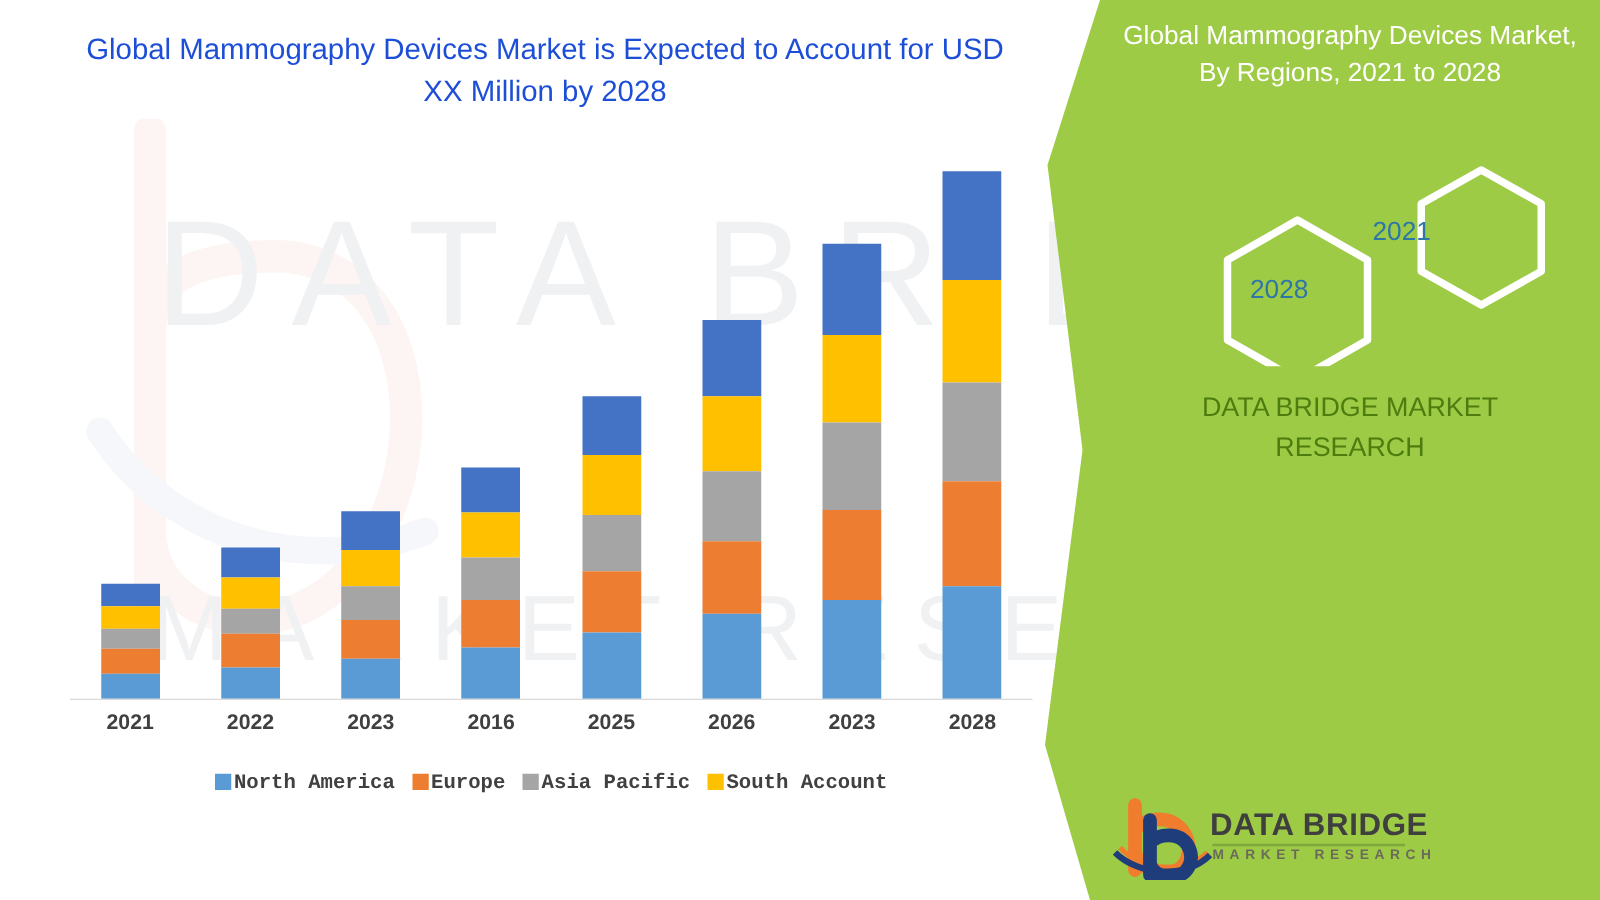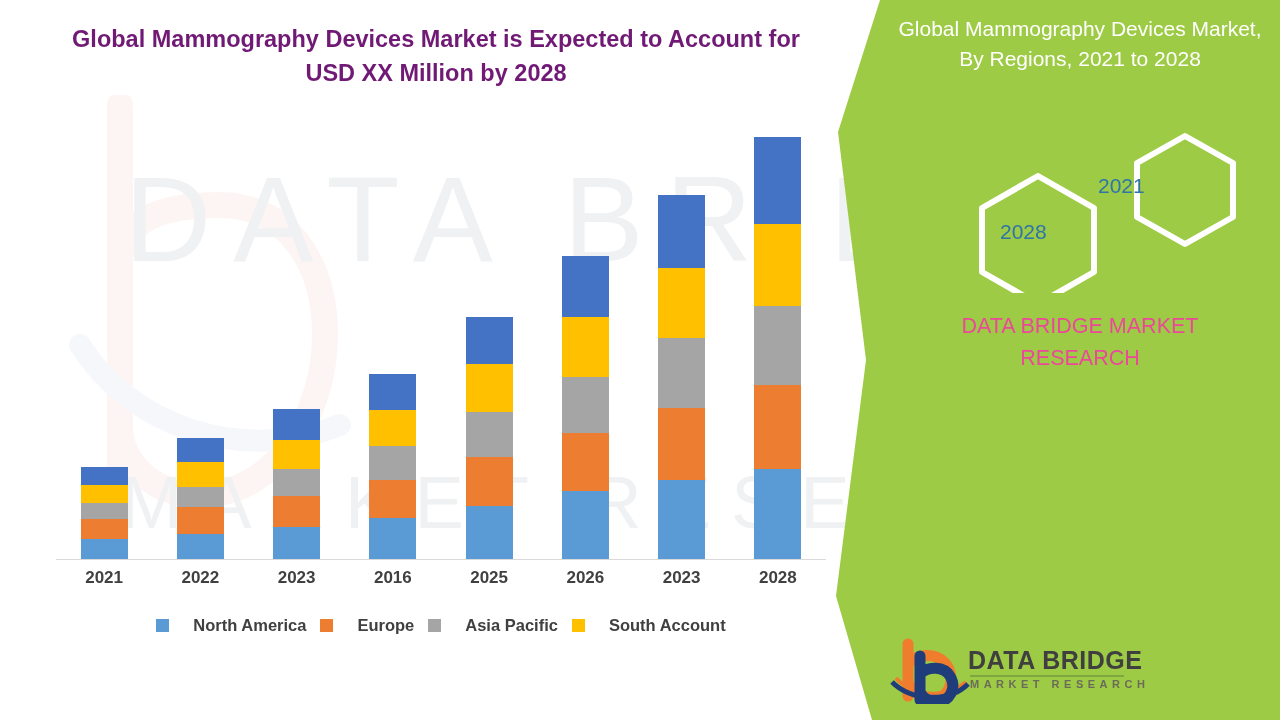--- a/index.html
+++ b/index.html
@@ -43,24 +43,24 @@
     width:300px; height:430px;
     opacity:.55;
   }
 
   
   .chart-title {
     position:absolute;
     left:66px; top:22px;
     width:740px;
     text-align:center;
-    color:#701a75;
+    color:#1d4ed8;
     font-size:23.5px;
     line-height:34px;
-    font-weight:700;
+    font-weight:400;
   }
 
   .plot {
     position:absolute;
     left:56px; top:120px;
     width:770px; height:440px;
   }
   .axis-line {
     position:absolute;
     left:0; bottom:0;
@@ -110,21 +110,22 @@
     left:56px; top:616px;
     width:770px;
     display:flex;
     justify-content:center;
     align-items:center;
     gap:14px;
   }
   .legend-item {
     display:flex;
     align-items:center;
-    gap:24px;
+    gap:2px;
+    font-family:Liberation Mono, monospace;
   }
   .legend-swatch {
     width:13px; height:13px;
     flex:none;
   }
   .legend-label {
     color:#404040;
     font-size:16.5px;
     font-weight:bold;
     white-space:nowrap;
@@ -166,21 +167,21 @@
     white-space:nowrap;
   }
   .hex-label-2021 { left:128px; top:46px; }
   .hex-label-2028 { left:30px; top:92px; }
 
   .brand-text {
     position:absolute;
     left:20px; top:310px;
     width:360px;
     text-align:center;
-    color:#ec4899;
+    color:#4d7c0f;
     font-size:21.5px;
     line-height:32px;
     font-weight:400;
   }
 
   .logo {
     position:absolute;
     left:10px; top:638px;
     width:240px; height:66px;
   }

